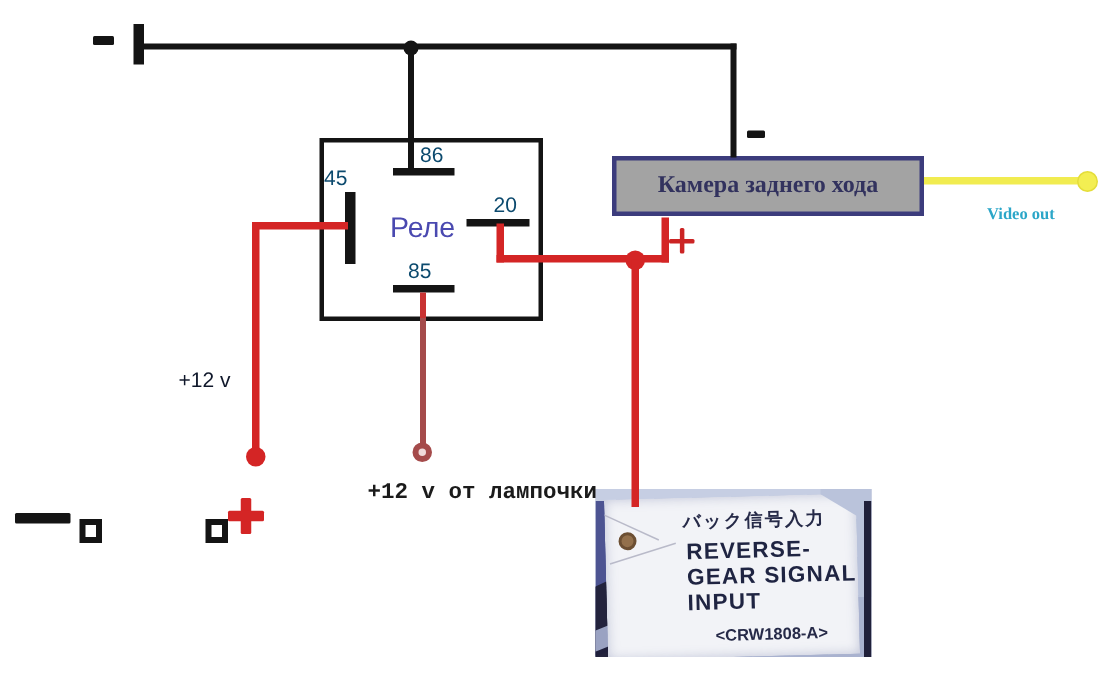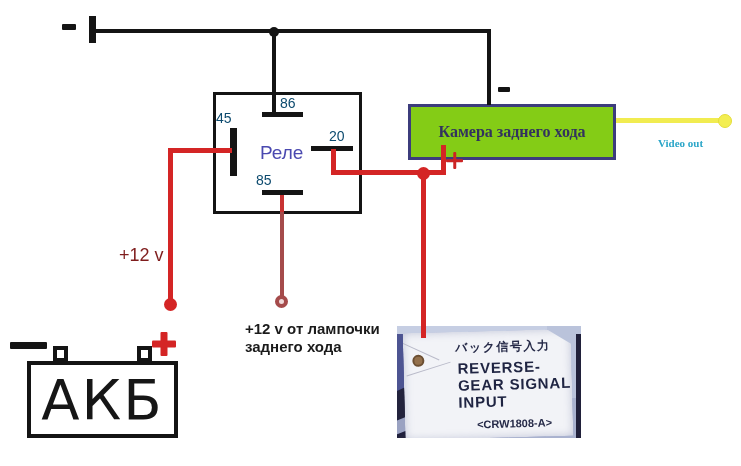--- a/index.html
+++ b/index.html
@@ -15,22 +15,22 @@
   
   .plus{position:absolute;}
   .plus::before{content:"";position:absolute;left:50%;top:0;height:100%;width:var(--t,4px);
     transform:translateX(-50%);background:currentColor;border-radius:1px;}
   .plus::after{content:"";position:absolute;top:50%;left:0;width:100%;height:var(--t,4px);
     transform:translateY(-50%);background:currentColor;border-radius:1px;}
 
   
   .relay-box{position:absolute;left:213px;top:92px;width:149px;height:122px;
     border:3px solid #141414;background:#ffffff;box-sizing:border-box;}
-  .camera-box{position:absolute;left:408px;top:104px;width:208px;height:56px;
-    border:3px solid #3c3c7c;background:#84cc16;box-sizing:border-box;
+  .camera-box{position:absolute;left:408px;top:104px;width:208px;height:40px;
+    border:3px solid #3c3c7c;background:#a3a3a3;box-sizing:border-box;
     display:flex;align-items:center;justify-content:center;}
   .camera-box span{font-family:"Liberation Serif",serif;font-weight:bold;font-size:16px;color:#32325e;}
   .battery-box{position:absolute;left:27px;top:361px;width:151px;height:77px;
     border:4px solid #141414;background:#ffffff;box-sizing:border-box;
     display:flex;align-items:center;justify-content:center;}
   .battery-box span{font-size:56px;color:#161616;letter-spacing:2px;line-height:1;
     font-family:"DejaVu Sans",sans-serif;}
   .battery-terminal{position:absolute;width:15px;height:16px;border:4px solid #141414;
     background:#ffffff;box-sizing:border-box;}
 
@@ -67,23 +67,20 @@
 <body>
 
 <div id="stage">
 
   <div class="relay-box"></div>
 
   <div class="camera-box">
     <span>Камера заднего хода</span>
   </div>
 
-  <div class="battery-box">
-    <span>АКБ</span>
-  </div>
   <div class="battery-terminal" style="left:53px;top:346px;"></div>
   <div class="battery-terminal" style="left:137px;top:346px;"></div>
   <div class="dash" style="left:10px;top:342px;width:37px;height:7px;" aria-label="-"></div>
   <div class="plus" style="left:152px;top:332px;width:24px;height:24px;--t:7px;color:#d42525;" aria-label="+"></div>
 
   <div class="photo">
     <div class="ph-top"></div>
     <div class="ph-right"></div>
     <div class="ph-left"></div>
     <div class="ph-rightedge"></div>
@@ -109,40 +106,39 @@
   <div class="wire" style="left:487px;top:29px;width:4px;height:76px;background:#141414;"></div>
   <div class="dash" style="left:498px;top:87px;width:12px;height:5px;" aria-label="-"></div>
 
   <div class="wire" style="left:262px;top:112px;width:41px;height:5px;background:#141414;"></div>
   <div class="wire" style="left:230px;top:128px;width:7px;height:48px;background:#141414;"></div>
   <div class="wire" style="left:311px;top:146px;width:42px;height:5px;background:#141414;"></div>
   <div class="wire" style="left:262px;top:190px;width:41px;height:5px;background:#141414;"></div>
   <div class="pin" style="left:216px;top:110px;">45</div>
   <div class="pin" style="left:280px;top:95px;">86</div>
   <div class="pin" style="left:329px;top:128px;">20</div>
-  <div class="pin" style="left:256px;top:172px;">85</div>
+  <div class="pin" style="left:272px;top:172px;">85</div>
   <div class="relay-name" style="left:260px;top:142px;">Реле</div>
 
   <div class="wire" style="left:170px;top:148px;width:62px;height:5px;background:#d42525;"></div>
   <div class="wire" style="left:168px;top:148px;width:5px;height:158px;background:#d42525;"></div>
   <div class="dot" style="left:164px;top:298px;width:13px;height:13px;background:#d42525;"></div>
-  <div class="lbl" style="left:119px;top:245px;font-size:18px;color:#7f1d1d;">+12 v</div>
+  <div class="lbl" style="left:119px;top:245px;font-size:14px;color:#0f172a;">+12 v</div>
 
   <div class="wire" style="left:331px;top:149px;width:5px;height:26px;background:#d42525;"></div>
   <div class="wire" style="left:331px;top:170px;width:115px;height:5px;background:#d42525;"></div>
   <div class="wire" style="left:441px;top:145px;width:5px;height:30px;background:#d42525;"></div>
   <div class="dot" style="left:417px;top:167px;width:13px;height:13px;background:#d42525;"></div>
   <div class="wire" style="left:421px;top:173px;width:5px;height:165px;background:#d42525;"></div>
   <div class="plus" style="left:446px;top:152px;width:17px;height:17px;--t:3.5px;color:#cc2424;" aria-label="+"></div>
 
   <div class="wire" style="left:280px;top:195px;width:4px;height:18px;background:#c83232;"></div>
   <div class="wire" style="left:280px;top:212px;width:4px;height:86px;background:#a54b4b;"></div>
   <div class="dot" style="left:275px;top:295px;width:13px;height:13px;border:4px solid #a54b4b;background:#f0dada;box-sizing:border-box;"></div>
-  <div class="lbl" style="left:245px;top:320px;font-family:Liberation Sans, sans-serif;font-weight:bold;font-size:15px;color:#1b1b1b;line-height:18px;">
+  <div class="lbl" style="left:245px;top:320px;font-family:Liberation Mono, monospace;font-weight:bold;font-size:15px;color:#1b1b1b;line-height:18px;">
     <div>+12 v от лампочки</div>
-    <div>заднего хода</div>
   </div>
 
   <div class="wire" style="left:616px;top:118px;width:108px;height:5px;background:#f1ec50;"></div>
   <div class="dot" style="left:718px;top:114px;width:14px;height:14px;background:#f3ee52;border:1px solid #e4dd3a;box-sizing:border-box;"></div>
   <div class="lbl" style="left:658px;top:137px;font-family:'Liberation Serif',serif;font-weight:bold;font-size:11px;color:#2ba6c8;">Video out</div>
 
 </div>
 
 </body></html>

